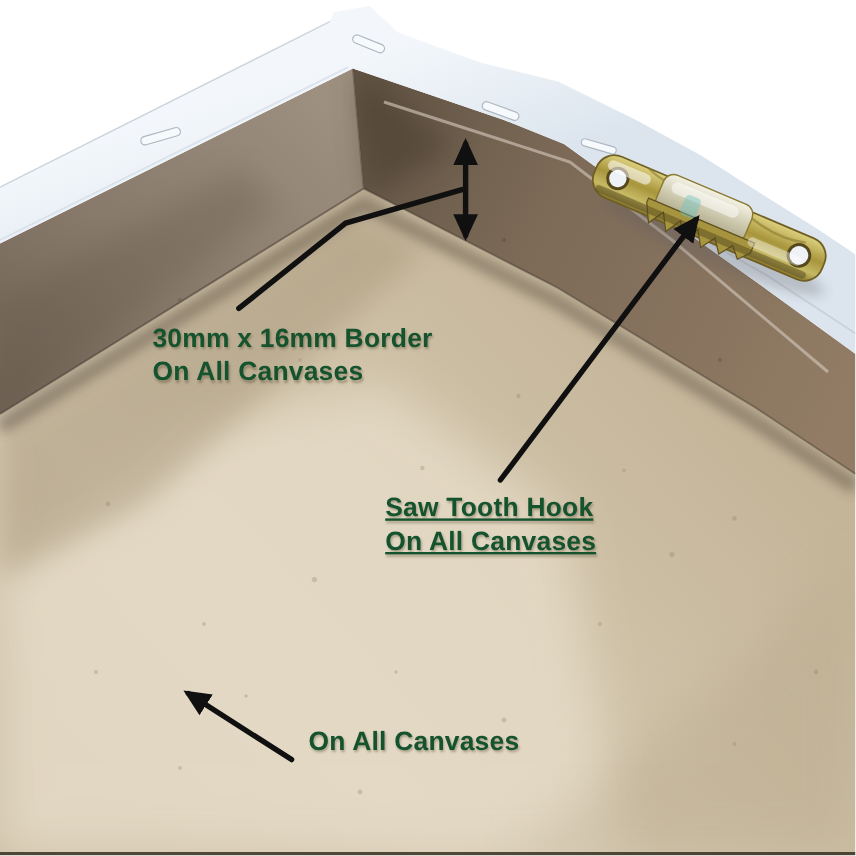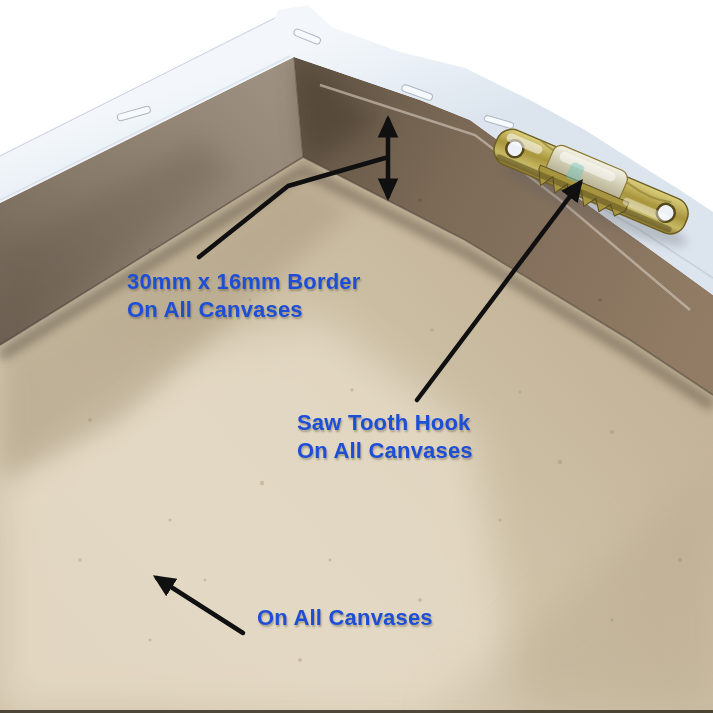--- a/index.html
+++ b/index.html
@@ -4,28 +4,28 @@
 <style>
   html,body{margin:0;padding:0;background:#ffffff;}
   .stage{
     position:relative;width:713px;height:713px;overflow:hidden;background:#ffffff;
     font-family:"Liberation Sans",sans-serif;
   }
   .stage svg{position:absolute;left:0;top:0;display:block;}
   .ann-label{
     position:absolute;
     font:700 22px/28px "Liberation Sans",sans-serif;
-    color:#1d4ed8;
+    color:#14532d;
     letter-spacing:.2px;
     text-shadow:1px 2px 2px rgba(80,65,40,.38);
     white-space:nowrap;
   }
   .ann-label span{display:block;}
   .lbl-border {left:127px;top:268px;}
-  .lbl-hook   {left:297px;top:409px;}
+  .lbl-hook   {left:321px;top:409px;text-decoration:underline;}
   .lbl-backing{left:257px;top:604px;}
 </style>
 </head>
 <body>
 
 <div class="stage">
 
   <svg width="713" height="713" viewBox="0 0 713 713">
     <defs>
       <linearGradient id="gBack" gradientUnits="userSpaceOnUse" x1="620" y1="240" x2="120" y2="700">

